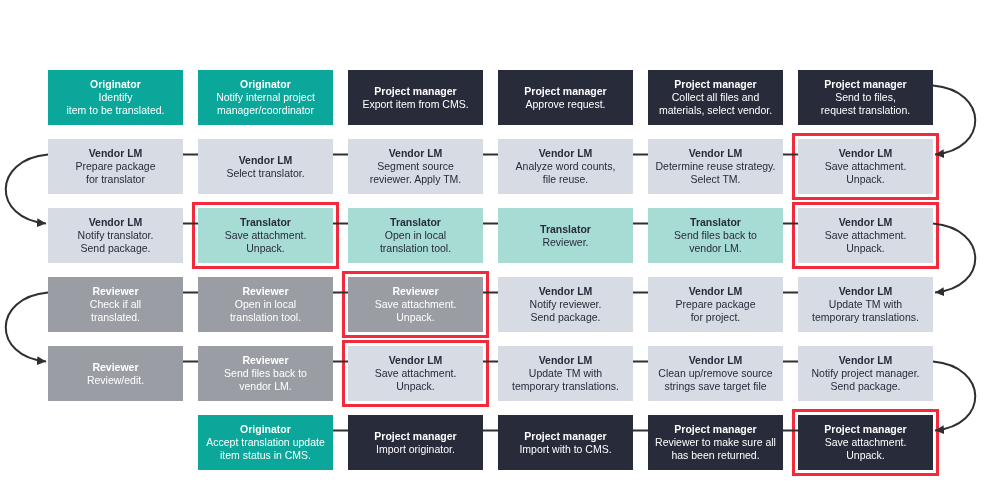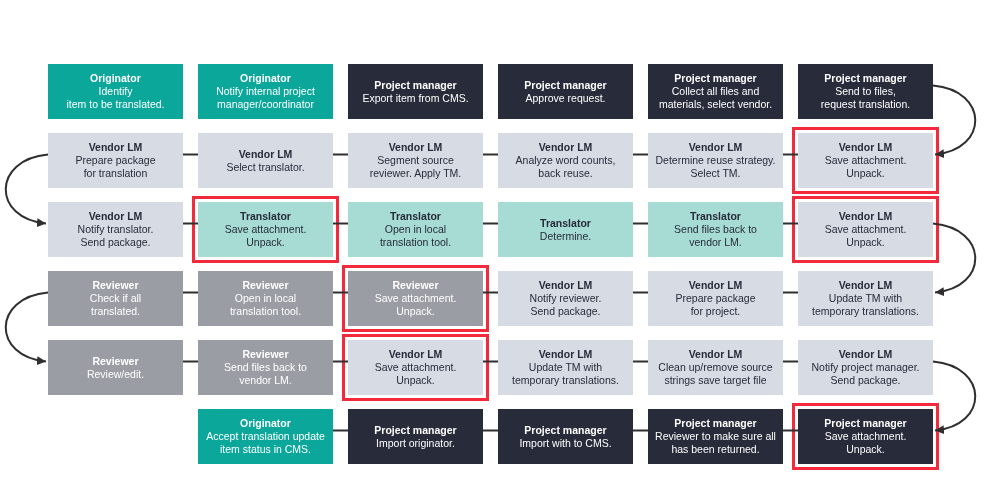--- a/index.html
+++ b/index.html
@@ -1,19 +1,19 @@
 <!DOCTYPE html>
 <html style="--hl: #f3293c;"><head>
 <meta charset="utf-8">
 <style>
   html,body{margin:0;padding:0;background:#ffffff;}
   body{width:1000px;height:500px;font-family:"Liberation Sans",sans-serif;}
   .canvas{position:relative;width:1000px;height:500px;background:#ffffff;overflow:hidden;}
   #connector-layer{position:absolute;left:0;top:0;width:1000px;height:500px;z-index:2;pointer-events:none;}
-  #boxes{position:absolute;left:0;top:6px;width:1000px;height:368px;z-index:1;}
+  #boxes{position:absolute;left:0;top:12px;width:1000px;height:368px;z-index:1;}
   .box{
     position:absolute;width:135px;height:55px;box-sizing:border-box;
     display:flex;flex-direction:column;align-items:center;justify-content:center;
     text-align:center;padding:2px 3px;
   }
   .box .role{font-weight:bold;font-size:10.5px;line-height:13px;white-space:nowrap;}
   .box .line{font-size:10.5px;line-height:13px;white-space:nowrap;}
   .box.highlight{outline:3px solid var(--hl,#f3293c);outline-offset:3px;}
 </style>
 </head>
@@ -45,35 +45,35 @@
         <div class="line">materials, select vendor.</div>
       </div>
       <div class="box" style="left: 798px; top: 58px; background: rgb(39, 43, 58); color: rgb(255, 255, 255);">
         <div class="role">Project manager</div>
         <div class="line">Send to files,</div>
         <div class="line">request translation.</div>
       </div>
       <div class="box" style="left: 48px; top: 127px; background: rgb(214, 219, 228); color: rgb(39, 43, 58);">
         <div class="role">Vendor LM</div>
         <div class="line">Prepare package</div>
-        <div class="line">for translation</div>
+        <div class="line">for translator</div>
       </div>
       <div class="box" style="left: 198px; top: 127px; background: rgb(214, 219, 228); color: rgb(39, 43, 58);">
         <div class="role">Vendor LM</div>
         <div class="line">Select translator.</div>
       </div>
       <div class="box" style="left: 348px; top: 127px; background: rgb(214, 219, 228); color: rgb(39, 43, 58);">
         <div class="role">Vendor LM</div>
         <div class="line">Segment source</div>
         <div class="line">reviewer. Apply TM.</div>
       </div>
       <div class="box" style="left: 498px; top: 127px; background: rgb(214, 219, 228); color: rgb(39, 43, 58);">
         <div class="role">Vendor LM</div>
         <div class="line">Analyze word counts,</div>
-        <div class="line">back reuse.</div>
+        <div class="line">file reuse.</div>
       </div>
       <div class="box" style="left: 648px; top: 127px; background: rgb(214, 219, 228); color: rgb(39, 43, 58);">
         <div class="role">Vendor LM</div>
         <div class="line">Determine reuse strategy.</div>
         <div class="line">Select TM.</div>
       </div>
       <div class="box highlight" style="left: 798px; top: 127px; background: rgb(214, 219, 228); color: rgb(39, 43, 58);">
         <div class="role">Vendor LM</div>
         <div class="line">Save attachment.</div>
         <div class="line">Unpack.</div>
@@ -88,21 +88,21 @@
         <div class="line">Save attachment.</div>
         <div class="line">Unpack.</div>
       </div>
       <div class="box" style="left: 348px; top: 196px; background: rgb(166, 220, 212); color: rgb(39, 43, 58);">
         <div class="role">Translator</div>
         <div class="line">Open in local</div>
         <div class="line">translation tool.</div>
       </div>
       <div class="box" style="left: 498px; top: 196px; background: rgb(166, 220, 212); color: rgb(39, 43, 58);">
         <div class="role">Translator</div>
-        <div class="line">Determine.</div>
+        <div class="line">Reviewer.</div>
       </div>
       <div class="box" style="left: 648px; top: 196px; background: rgb(166, 220, 212); color: rgb(39, 43, 58);">
         <div class="role">Translator</div>
         <div class="line">Send files back to</div>
         <div class="line">vendor LM.</div>
       </div>
       <div class="box highlight" style="left: 798px; top: 196px; background: rgb(214, 219, 228); color: rgb(39, 43, 58);">
         <div class="role">Vendor LM</div>
         <div class="line">Save attachment.</div>
         <div class="line">Unpack.</div>

